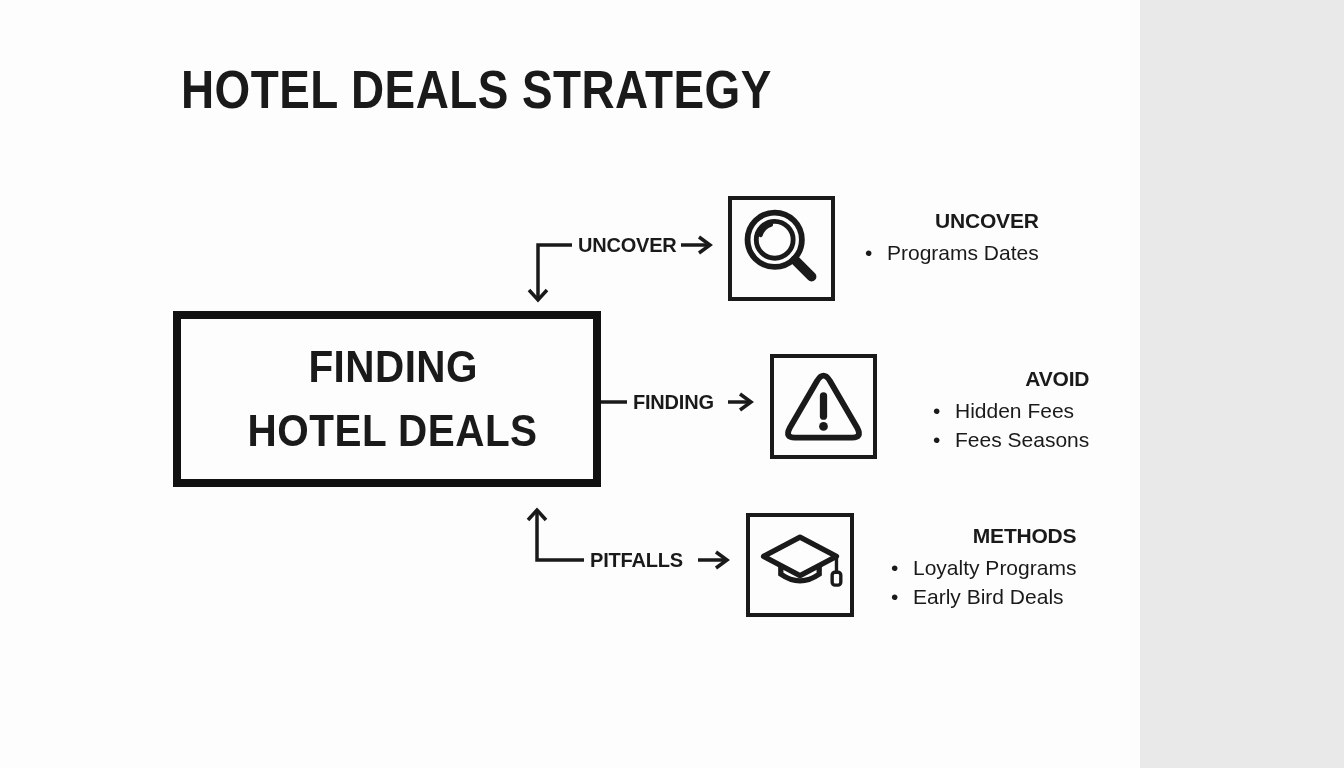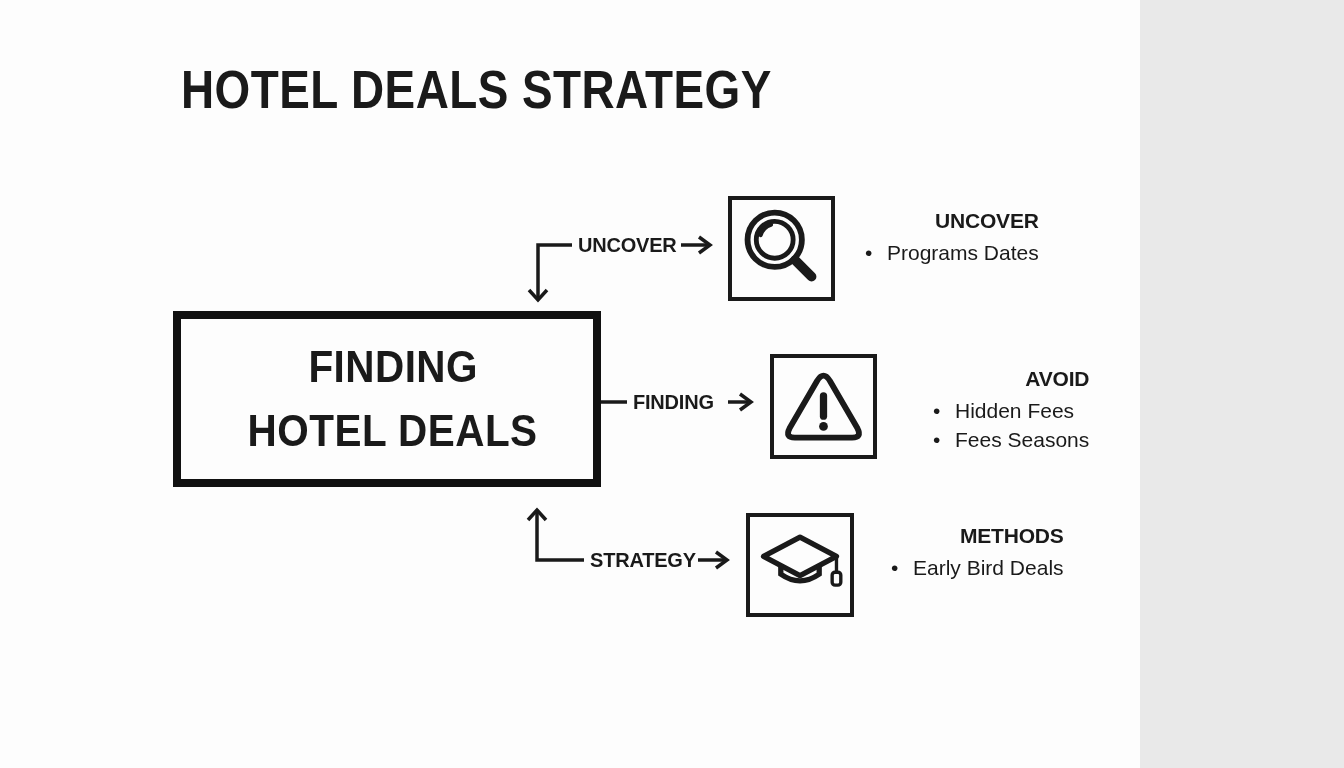--- a/index.html
+++ b/index.html
@@ -123,21 +123,21 @@
 
     <path d="M 584 560 H 537 V 512"></path>
     <path d="M 528 520 L 537 510 L 546 520"></path>
 
     <path d="M 698 560 H 724"></path>
     <path d="M 716 552 L 727 560 L 716 568"></path>
   </svg>
 
   <div class="branch-label" style="left:578px; top:233px;">UNCOVER</div>
   <div class="branch-label" style="left:633px; top:390px;">FINDING</div>
-  <div class="branch-label" style="left:590px; top:548px;">STRATEGY</div>
+  <div class="branch-label" style="left:590px; top:548px;">PITFALLS</div>
 
   <div class="icon-box" style="left:728px; top:196px; width:107px; height:105px;">
     <svg viewBox="0 0 100 100" fill="none" stroke="#1a1a1a">
       <circle cx="43" cy="41" r="28" stroke-width="6"></circle>
       <circle cx="43" cy="41" r="19" stroke-width="5"></circle>
       <path d="M 28.5 36 A 16.5 16.5 0 0 1 39 25.5" stroke-width="4.5" stroke-linecap="round"></path>
       <path d="M 64 62 L 81 79" stroke-width="10" stroke-linecap="round"></path>
     </svg>
   </div>
 
@@ -164,16 +164,17 @@
   </div>
 
   <div class="text-group" style="left:897px; top:366px;margin-left:28px;">
     <div class="heading">AVOID</div>
     <div class="bullet">Hidden Fees</div>
     <div class="bullet">Fees Seasons</div>
   </div>
 
   <div class="text-group" style="left:883px; top:523px;">
     <div class="heading">METHODS</div>
+    <div class="bullet">Loyalty Programs</div>
     <div class="bullet">Early Bird Deals</div>
   </div>
 
 </div>
 
 </body></html>

